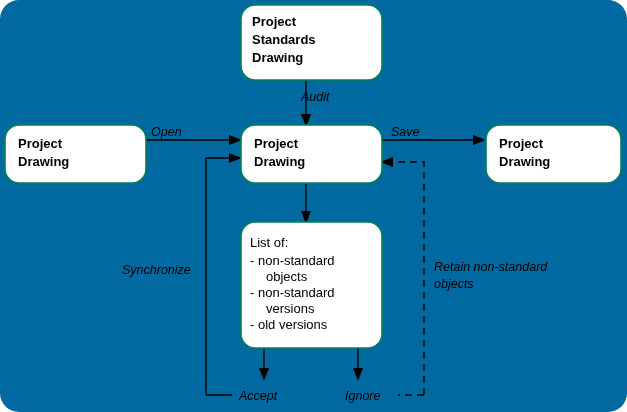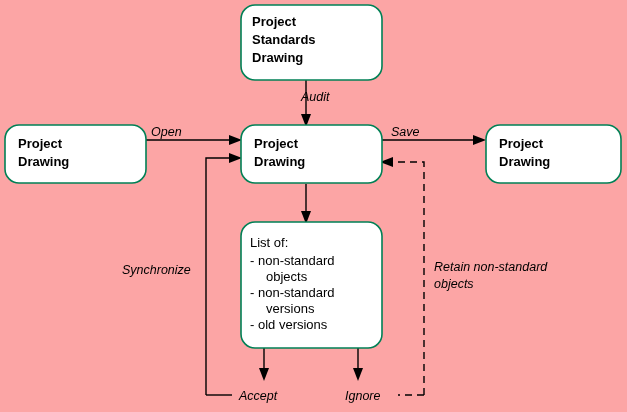--- a/index.html
+++ b/index.html
@@ -4,23 +4,24 @@
 <style>
   html, body {
     margin: 0;
     padding: 0;
     background: #ffffff;
   }
   #diagram-root {
     position: relative;
     width: 627px;
     height: 412px;
-    background: #fca5a5;
+    background: #0369a1;
     overflow: hidden;
     font-family: "Liberation Sans", sans-serif;
+    border-radius: 19px;
   }
   svg#diagram-svg {
     position: absolute;
     left: 0;
     top: 0;
     width: 627px;
     height: 412px;
     display: block;
   }
   .node-box {

